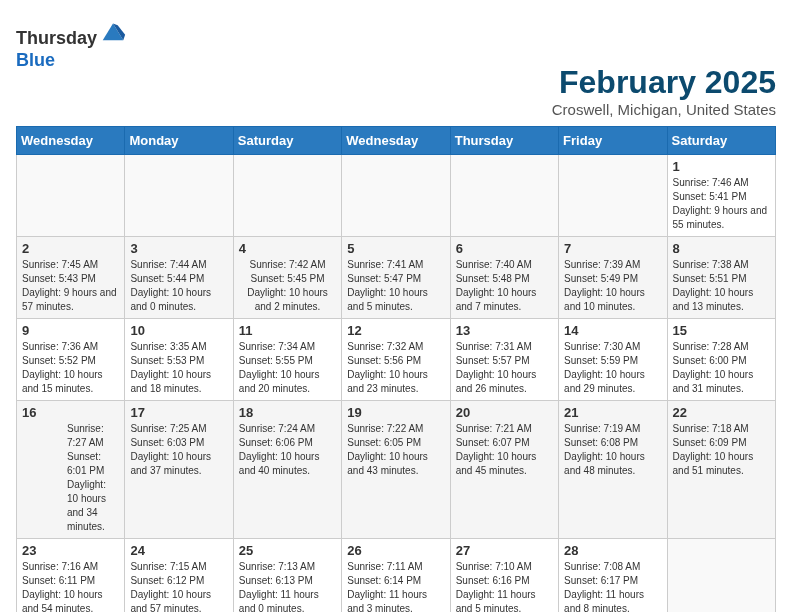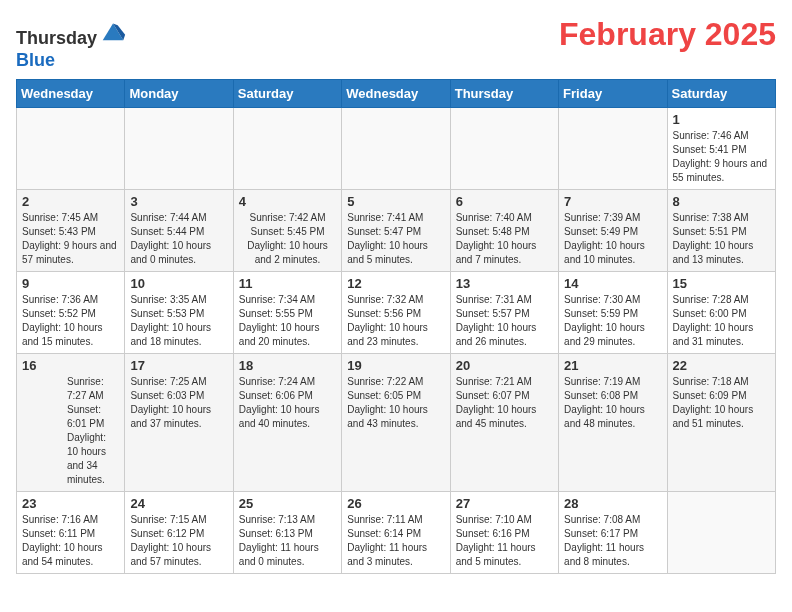--- a/index.html
+++ b/index.html
@@ -31,21 +31,22 @@
       width: 28px;
       height: 28px;
       margin-left: 2px;
     }
     .title-block {
       text-align: right;
     }
     .month-title {
       font-size: 32px;
       font-weight: bold;
-      color: #ef4444;
+      color: #0c4a6e;
+      margin-top: 48px;
     }
     .location {
       font-size: 15px;
       color: #555;
     }
     .calendar {
       width: 100%;
       border-collapse: collapse;
       border: 1px solid #ccc;
     }
@@ -98,20 +99,21 @@
           <polygon points="15,8 26,26 28,20 20,10" fill="#1a5a9f"></polygon>
         </svg>
       </div>
       <div class="logo-text">
         <span class="logo-blue">Blue</span>
       </div>
     </div>
   </div>
   <div class="title-block">
     <div class="month-title">February 2025</div>
+    <div class="location">Croswell, Michigan, United States</div>
   </div>
 </div>
 
 <table class="calendar">
   <thead>
     <tr>
     <th>Wednesday</th>
         <th>Monday</th>
         <th>Saturday</th>
         <th>Wednesday</th>

